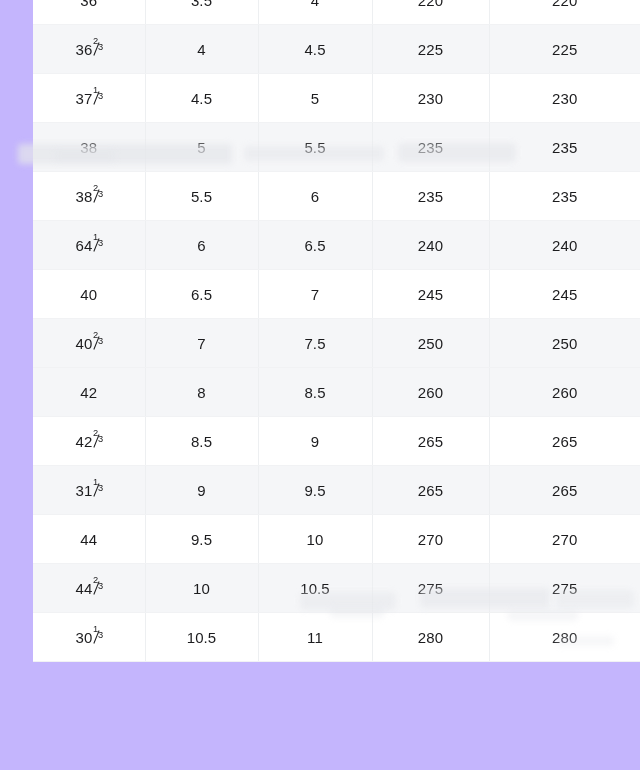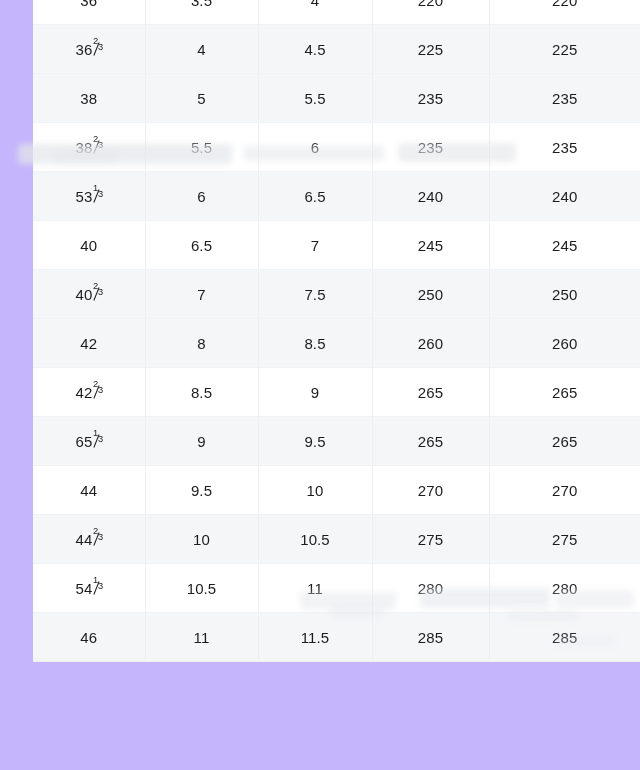--- a/index.html
+++ b/index.html
@@ -142,36 +142,43 @@
           <td><span>220</span></td>
           <td><span>220</span></td>
         </tr>
         <tr class="shaded">
           <td><span>36</span><span class="frac"><span class="num">2</span><span class="bar"></span><span class="den">3</span></span></td>
           <td><span>4</span></td>
           <td><span>4.5</span></td>
           <td><span>225</span></td>
           <td><span>225</span></td>
         </tr>
+        <tr>
+          <td><span>37</span><span class="frac"><span class="num">1</span><span class="bar"></span><span class="den">3</span></span></td>
+          <td><span>4.5</span></td>
+          <td><span>5</span></td>
+          <td><span>230</span></td>
+          <td><span>230</span></td>
+        </tr>
         <tr class="shaded">
           <td><span>38</span></td>
           <td><span>5</span></td>
           <td><span>5.5</span></td>
           <td><span>235</span></td>
           <td><span>235</span></td>
         </tr>
         <tr>
           <td><span>38</span><span class="frac"><span class="num">2</span><span class="bar"></span><span class="den">3</span></span></td>
           <td><span>5.5</span></td>
           <td><span>6</span></td>
           <td><span>235</span></td>
           <td><span>235</span></td>
         </tr>
         <tr class="shaded">
-          <td><span>53</span><span class="frac"><span class="num">1</span><span class="bar"></span><span class="den">3</span></span></td>
+          <td><span>64</span><span class="frac"><span class="num">1</span><span class="bar"></span><span class="den">3</span></span></td>
           <td><span>6</span></td>
           <td><span>6.5</span></td>
           <td><span>240</span></td>
           <td><span>240</span></td>
         </tr>
         <tr>
           <td><span>40</span></td>
           <td><span>6.5</span></td>
           <td><span>7</span></td>
           <td><span>245</span></td>
@@ -192,53 +199,46 @@
           <td><span>260</span></td>
         </tr>
         <tr>
           <td><span>42</span><span class="frac"><span class="num">2</span><span class="bar"></span><span class="den">3</span></span></td>
           <td><span>8.5</span></td>
           <td><span>9</span></td>
           <td><span>265</span></td>
           <td><span>265</span></td>
         </tr>
         <tr class="shaded">
-          <td><span>65</span><span class="frac"><span class="num">1</span><span class="bar"></span><span class="den">3</span></span></td>
+          <td><span>31</span><span class="frac"><span class="num">1</span><span class="bar"></span><span class="den">3</span></span></td>
           <td><span>9</span></td>
           <td><span>9.5</span></td>
           <td><span>265</span></td>
           <td><span>265</span></td>
         </tr>
         <tr>
           <td><span>44</span></td>
           <td><span>9.5</span></td>
           <td><span>10</span></td>
           <td><span>270</span></td>
           <td><span>270</span></td>
         </tr>
         <tr class="shaded">
           <td><span>44</span><span class="frac"><span class="num">2</span><span class="bar"></span><span class="den">3</span></span></td>
           <td><span>10</span></td>
           <td><span>10.5</span></td>
           <td><span>275</span></td>
           <td><span>275</span></td>
         </tr>
         <tr>
-          <td><span>54</span><span class="frac"><span class="num">1</span><span class="bar"></span><span class="den">3</span></span></td>
+          <td><span>30</span><span class="frac"><span class="num">1</span><span class="bar"></span><span class="den">3</span></span></td>
           <td><span>10.5</span></td>
           <td><span>11</span></td>
           <td><span>280</span></td>
           <td><span>280</span></td>
-        </tr>
-        <tr class="shaded">
-          <td><span>46</span></td>
-          <td><span>11</span></td>
-          <td><span>11.5</span></td>
-          <td><span>285</span></td>
-          <td><span>285</span></td>
         </tr>
       </tbody>
   </table>
 
   <div class="watermark wm-a"></div>
   <div class="watermark wm-b"></div>
   <div class="watermark wm-c"></div>
   <div class="watermark wm-d"></div>
   <div class="watermark wm-e"></div>
   <div class="watermark wm-f"></div>

